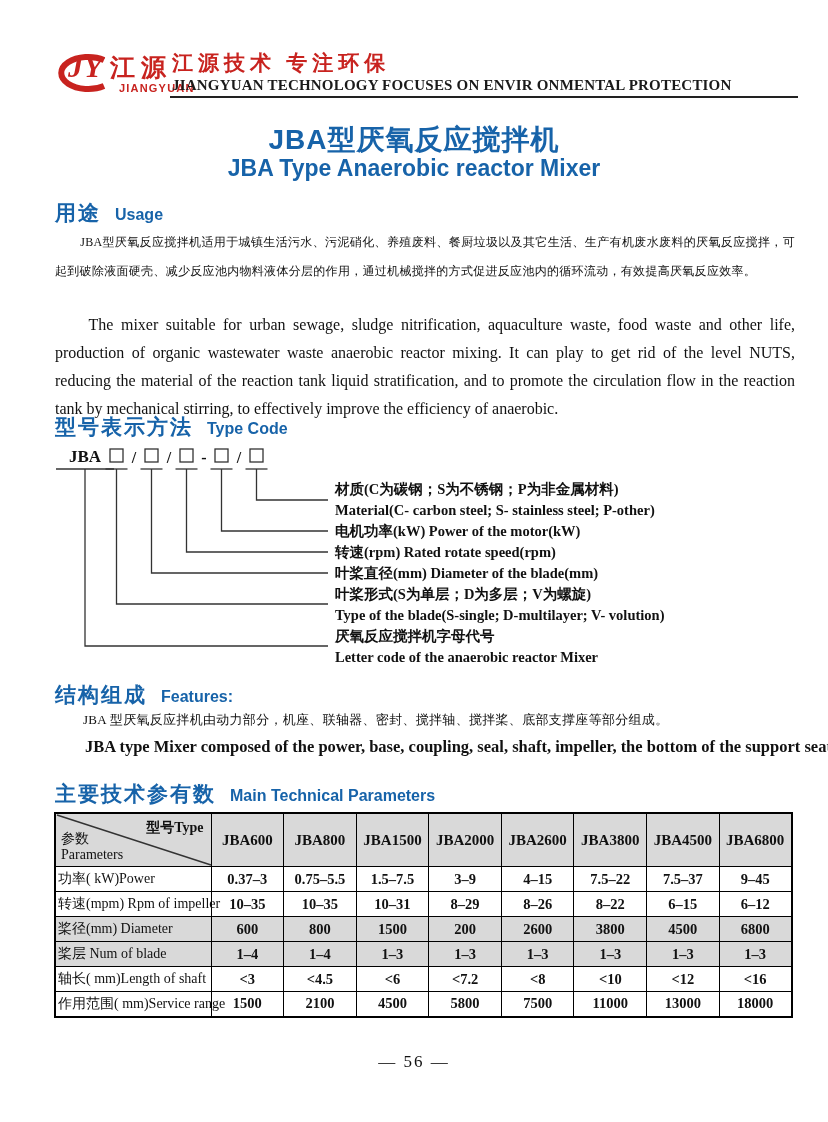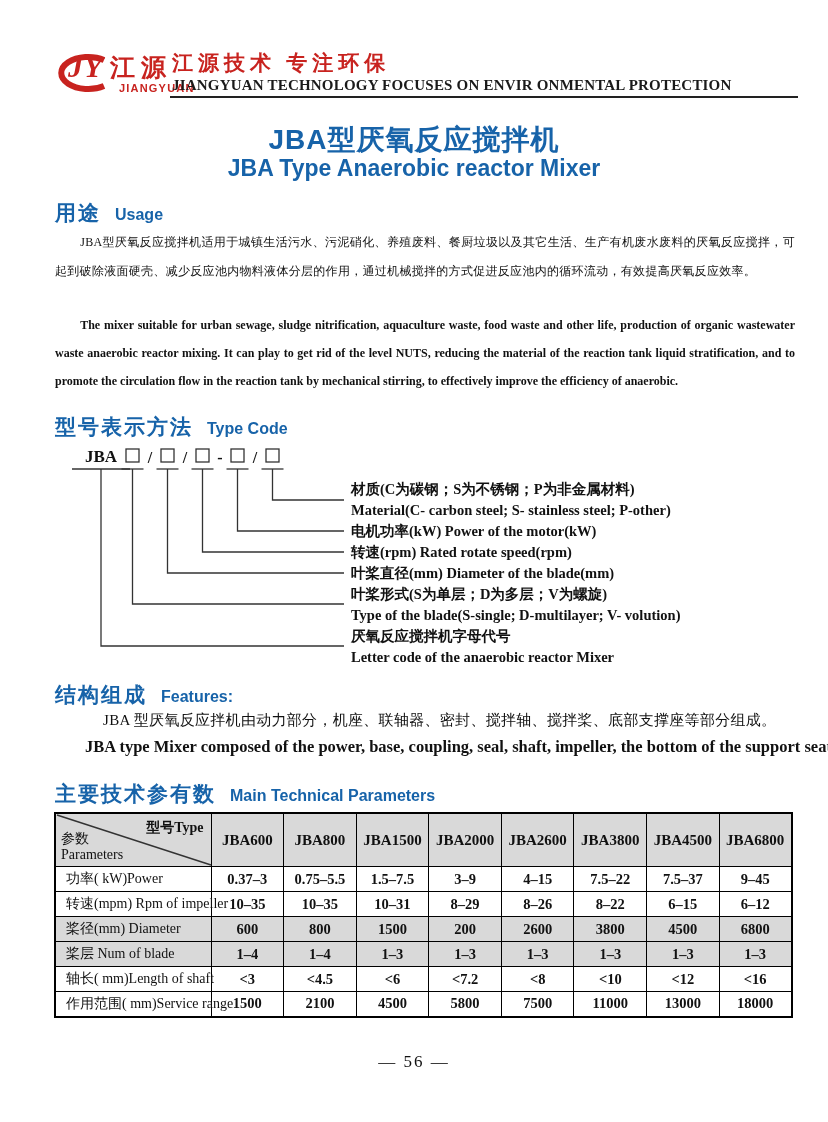--- a/index.html
+++ b/index.html
@@ -26,35 +26,35 @@
 
   
   .sec{left:55px;white-space:nowrap;}
   .sec-cn{font:700 21px "Liberation Sans",sans-serif;color:var(--accent);letter-spacing:2px;}
   .sec-en{font:700 16px "Liberation Sans",sans-serif;color:var(--accent);margin-left:14px;}
   .sec-usage{top:199px;} .sec-typecode{top:413px;} .sec-features{top:681px;} .sec-params{top:780px;}
 
   
   .para{left:55px;width:740px;text-align:justify;}
   .para-usage-cn{top:228px;font-size:12px;line-height:29px;text-indent:2.1em;letter-spacing:0.3px;}
-  .para-usage-en{top:311px;font-size:12px;font-weight:700;line-height:28px;text-indent:2.1em;}
-  .feat-cn{left:103px;top:711px;font-size:15px;letter-spacing:0.3px;white-space:nowrap;}
+  .para-usage-en{top:311px;font-size:16px;font-weight:400;line-height:28px;text-indent:2.1em;}
+  .feat-cn{left:83px;top:711px;font-size:13px;letter-spacing:0.3px;white-space:nowrap;}
   .feat-en{left:85px;top:737px;font-size:16.5px;font-weight:700;white-space:nowrap;}
 
   
-  .diagram{left:16px;top:443px;width:788px;height:235px;}
+  .diagram{left:0;top:443px;width:788px;height:235px;}
 
   
   .params-table{position:absolute;left:54px;top:812px;border-collapse:collapse;table-layout:fixed;width:737px;
     font-family:"Liberation Serif",serif;}
   .params-table td,.params-table th{border:1px solid #000;text-align:center;vertical-align:middle;padding:0;}
   .params-table{border:2.5px solid #000;}
   .params-table thead th{height:52px;background:var(--shade);font:700 15px "Liberation Serif",serif;}
   .params-table tbody tr{height:25px;}
-  .params-table tbody th{text-align:left;padding-left:10px;font:400 14px "Liberation Serif",serif;white-space:nowrap;}
+  .params-table tbody th{text-align:left;padding-left:2px;font:400 14px "Liberation Serif",serif;white-space:nowrap;}
   .params-table tbody td{font:700 14.5px "Liberation Serif",serif;}
   .params-table tr.shaded th,.params-table tr.shaded td{background:var(--shade);}
   .corner{position:relative;background:var(--shade);}
   .corner svg{position:absolute;left:0;top:0;}
   .corner-top{position:absolute;right:7px;top:5px;font:700 14px "Liberation Serif",serif;}
   .corner-bottom{position:absolute;left:5px;bottom:3px;font:400 14px "Liberation Serif",serif;text-align:left;line-height:16px;}
 
   
   .page-num{left:0;right:0;top:1052px;text-align:center;font:400 17px "Liberation Serif",serif;letter-spacing:2px;}
 </style>

